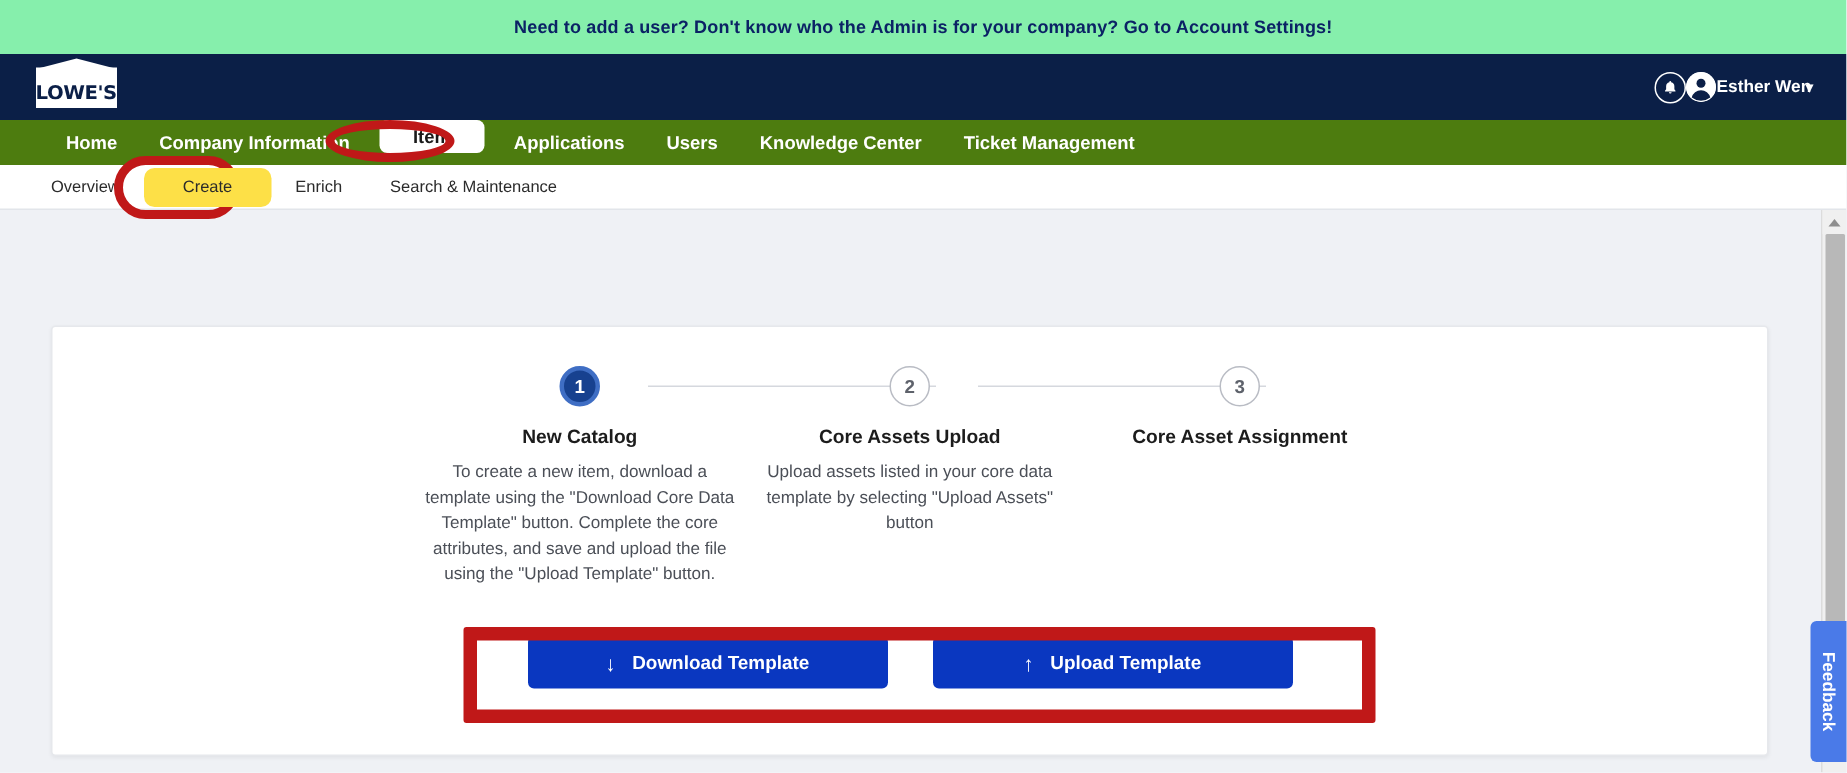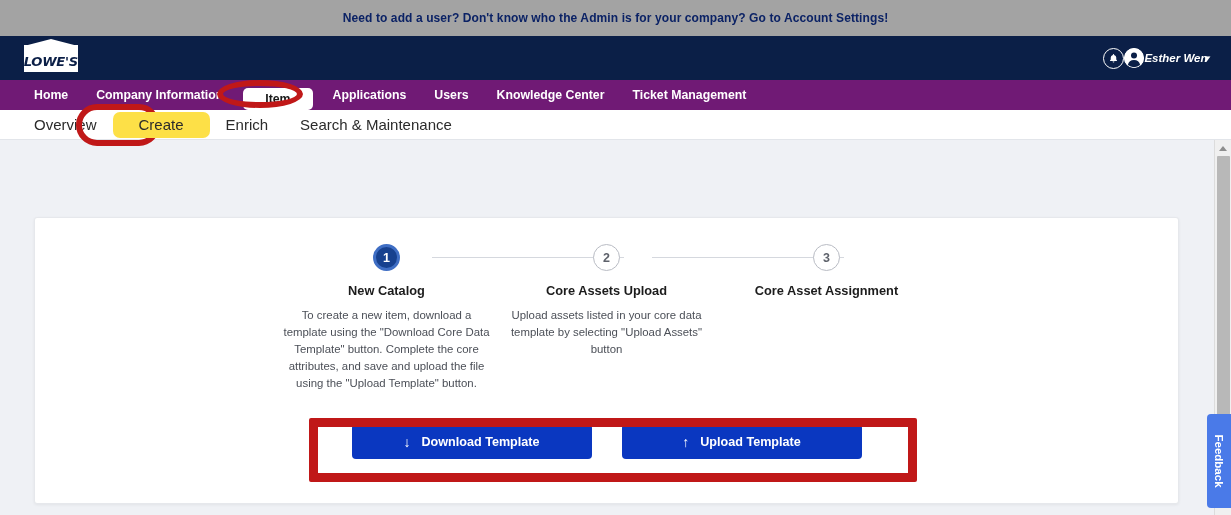--- a/index.html
+++ b/index.html
@@ -7,42 +7,41 @@
     width: 1231px;
     height: 515px;
     overflow: hidden;
     font-family: "Liberation Sans", sans-serif;
     background: #eff1f5;
   }
 
   
   .announce-bar {
     height: 36px;
-    background: #a3a3a3;
+    background: #86efac;
     display: flex;
     align-items: center;
     justify-content: center;
   }
   .announce-text {
     font-size: 12px;
     font-weight: bold;
     color: #0b2265;
     letter-spacing: .1px;
   }
 
   
   .header {
     height: 44px;
     background: #0b1f47;
     display: flex;
     align-items: center;
     justify-content: space-between;
     padding: 0 22px 0 24px;
     position: relative;
-    font-style: italic;
   }
   .logo {
     width: 54px;
     height: 27px;
     background: #ffffff;
     position: relative;
     display: flex;
     align-items: flex-end;
     justify-content: center;
     padding-bottom: 3px;
@@ -91,24 +90,24 @@
   }
   .chev {
     color: #ffffff;
     font-size: 11px;
     margin-left: -4px;
   }
 
   
   .mainnav {
     height: 30px;
-    background: #701a75;
-    display: flex;
-    align-items: flex-end;
-    padding-left: 20px;
+    background: #4d7c0f;
+    display: flex;
+    align-items: flex-start;
+    padding-left: 30px;
     gap: 0px;
     position: relative;
   }
   .mainnav-item {
     font-size: 12.3px;
     font-weight: bold;
     color: #ffffff;
     padding: 0 14px;
     line-height: 30px;
     white-space: nowrap;
@@ -127,21 +126,21 @@
   .subnav {
     height: 30px;
     background: #ffffff;
     display: flex;
     align-items: center;
     padding-left: 18px;
     border-bottom: 1px solid #e2e5ea;
     position: relative;
   }
   .subnav-item {
-    font-size: 15px;
+    font-size: 11px;
     color: #2b2b2b;
     padding: 0 16px;
     line-height: 30px;
     white-space: nowrap;
   }
   .subnav-item.active {
     background: #fde047;
     border-radius: 7px;
     padding: 0 26px;
     height: 26px;

